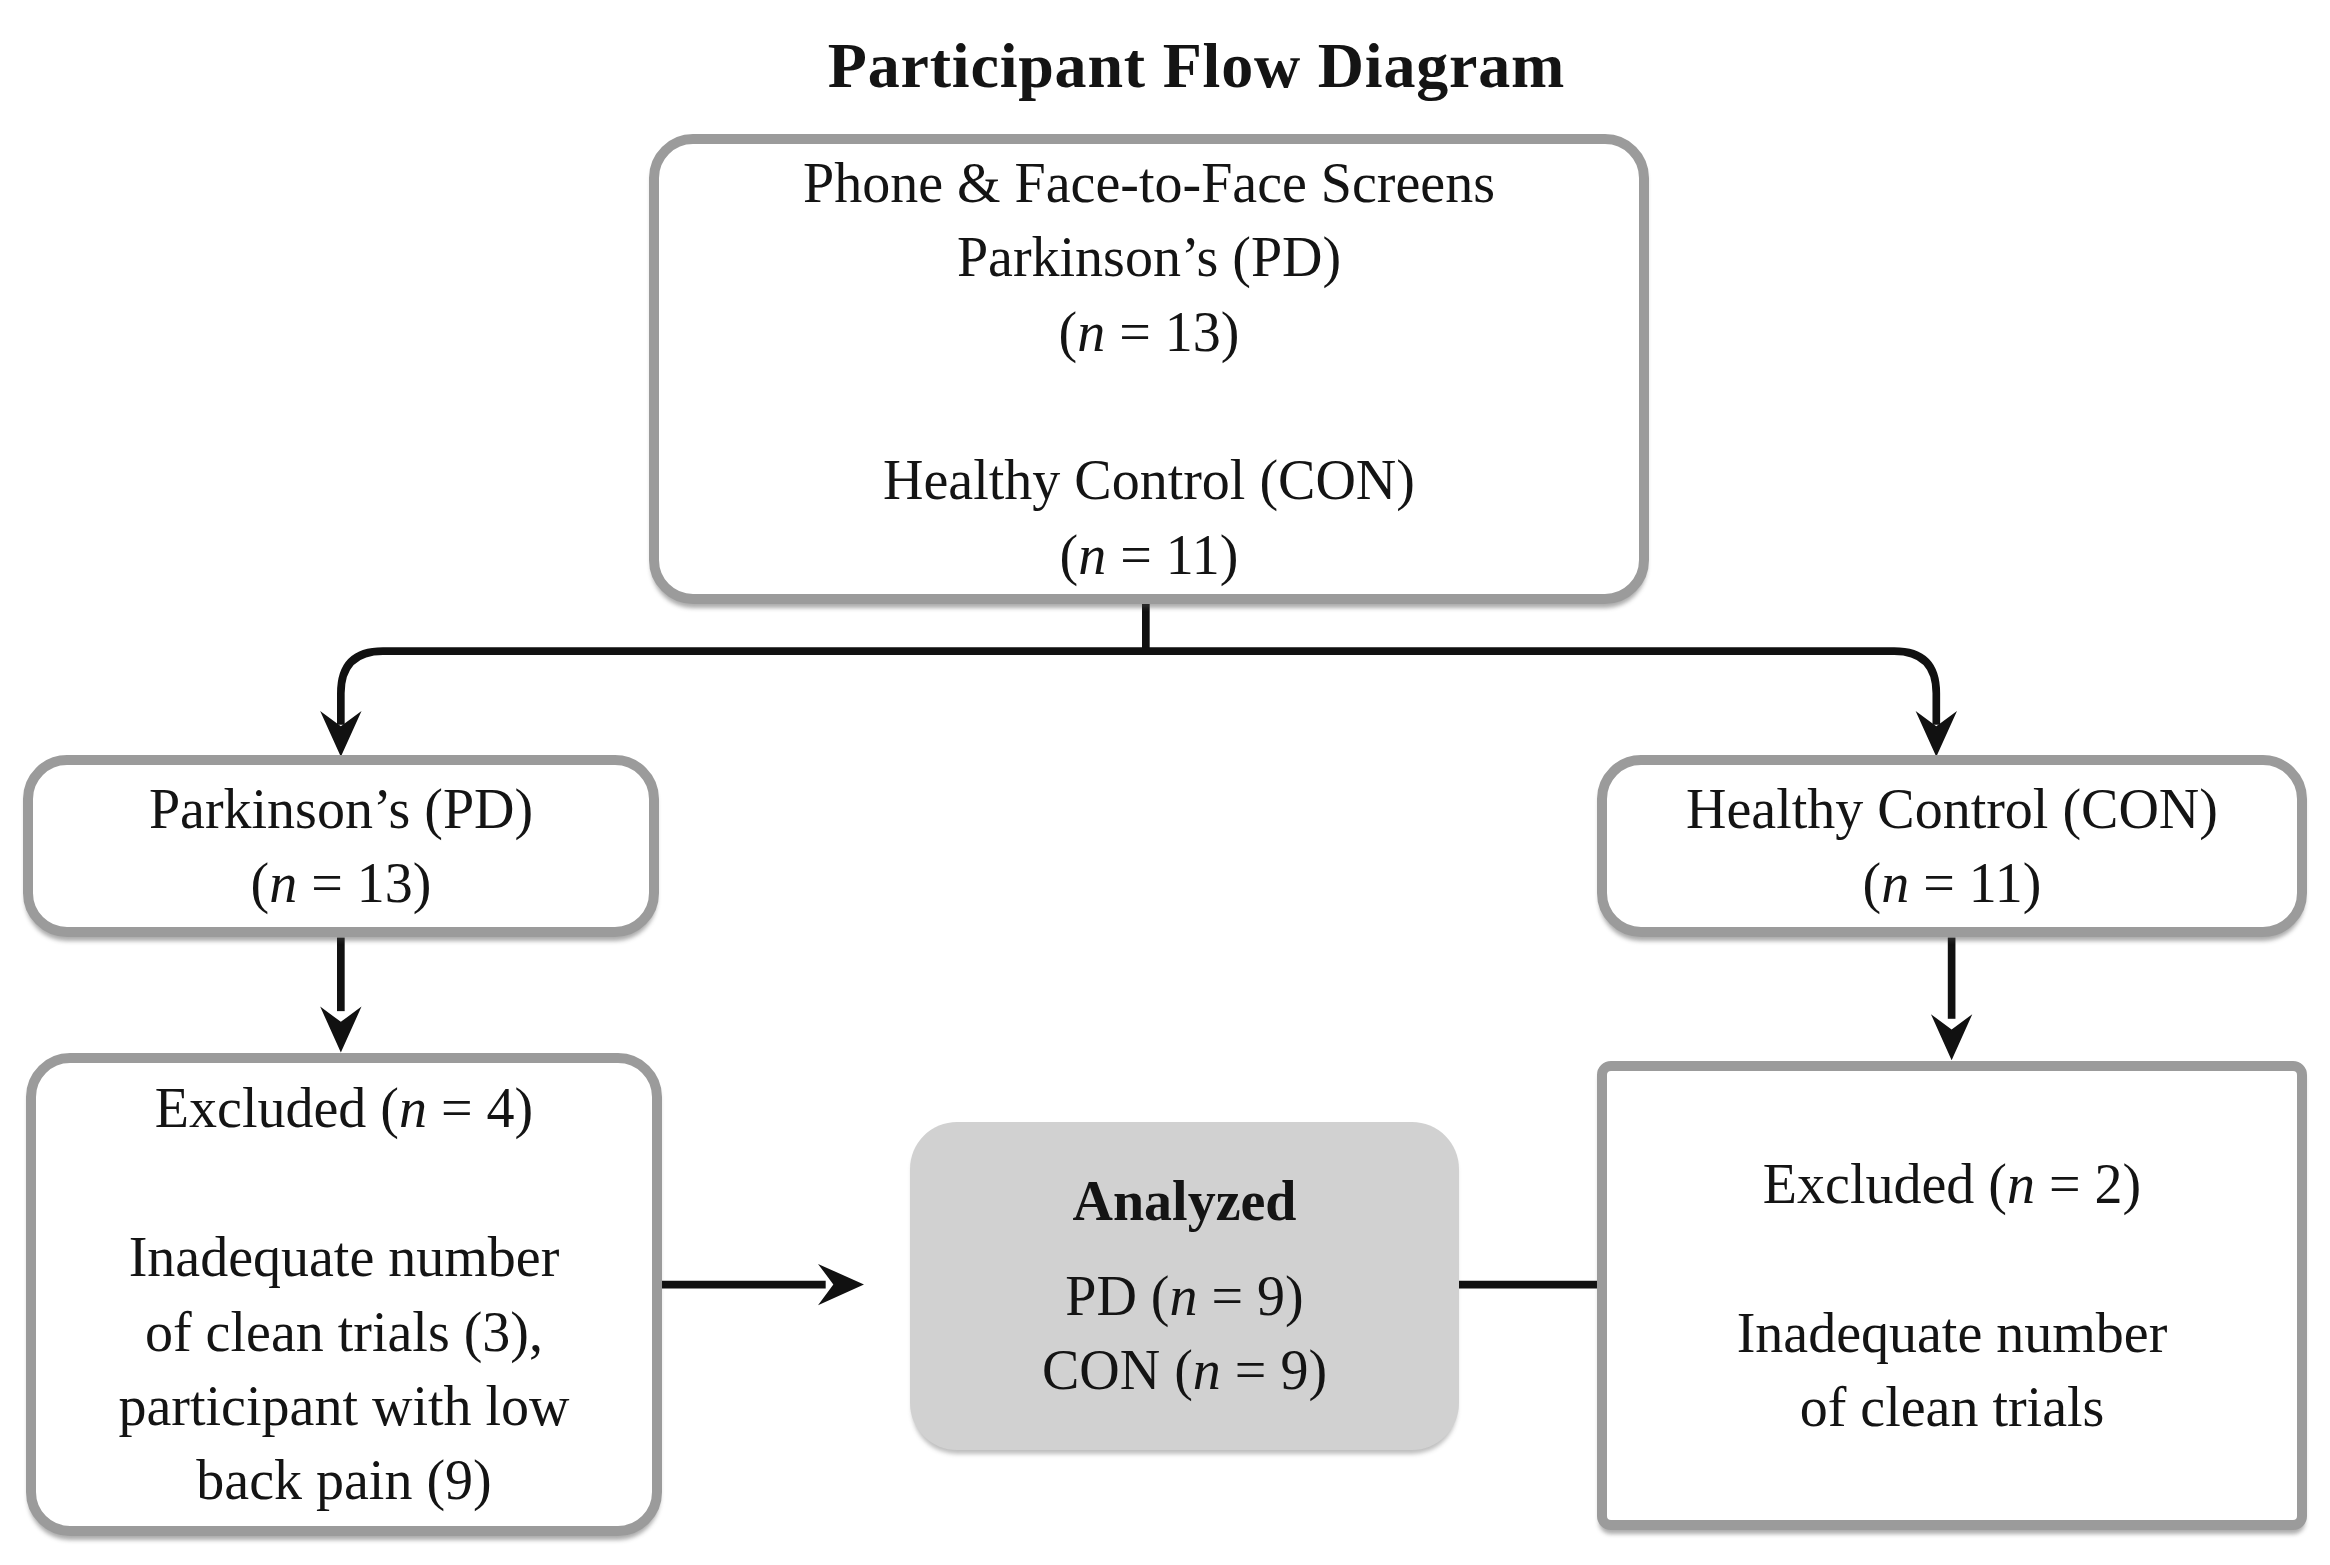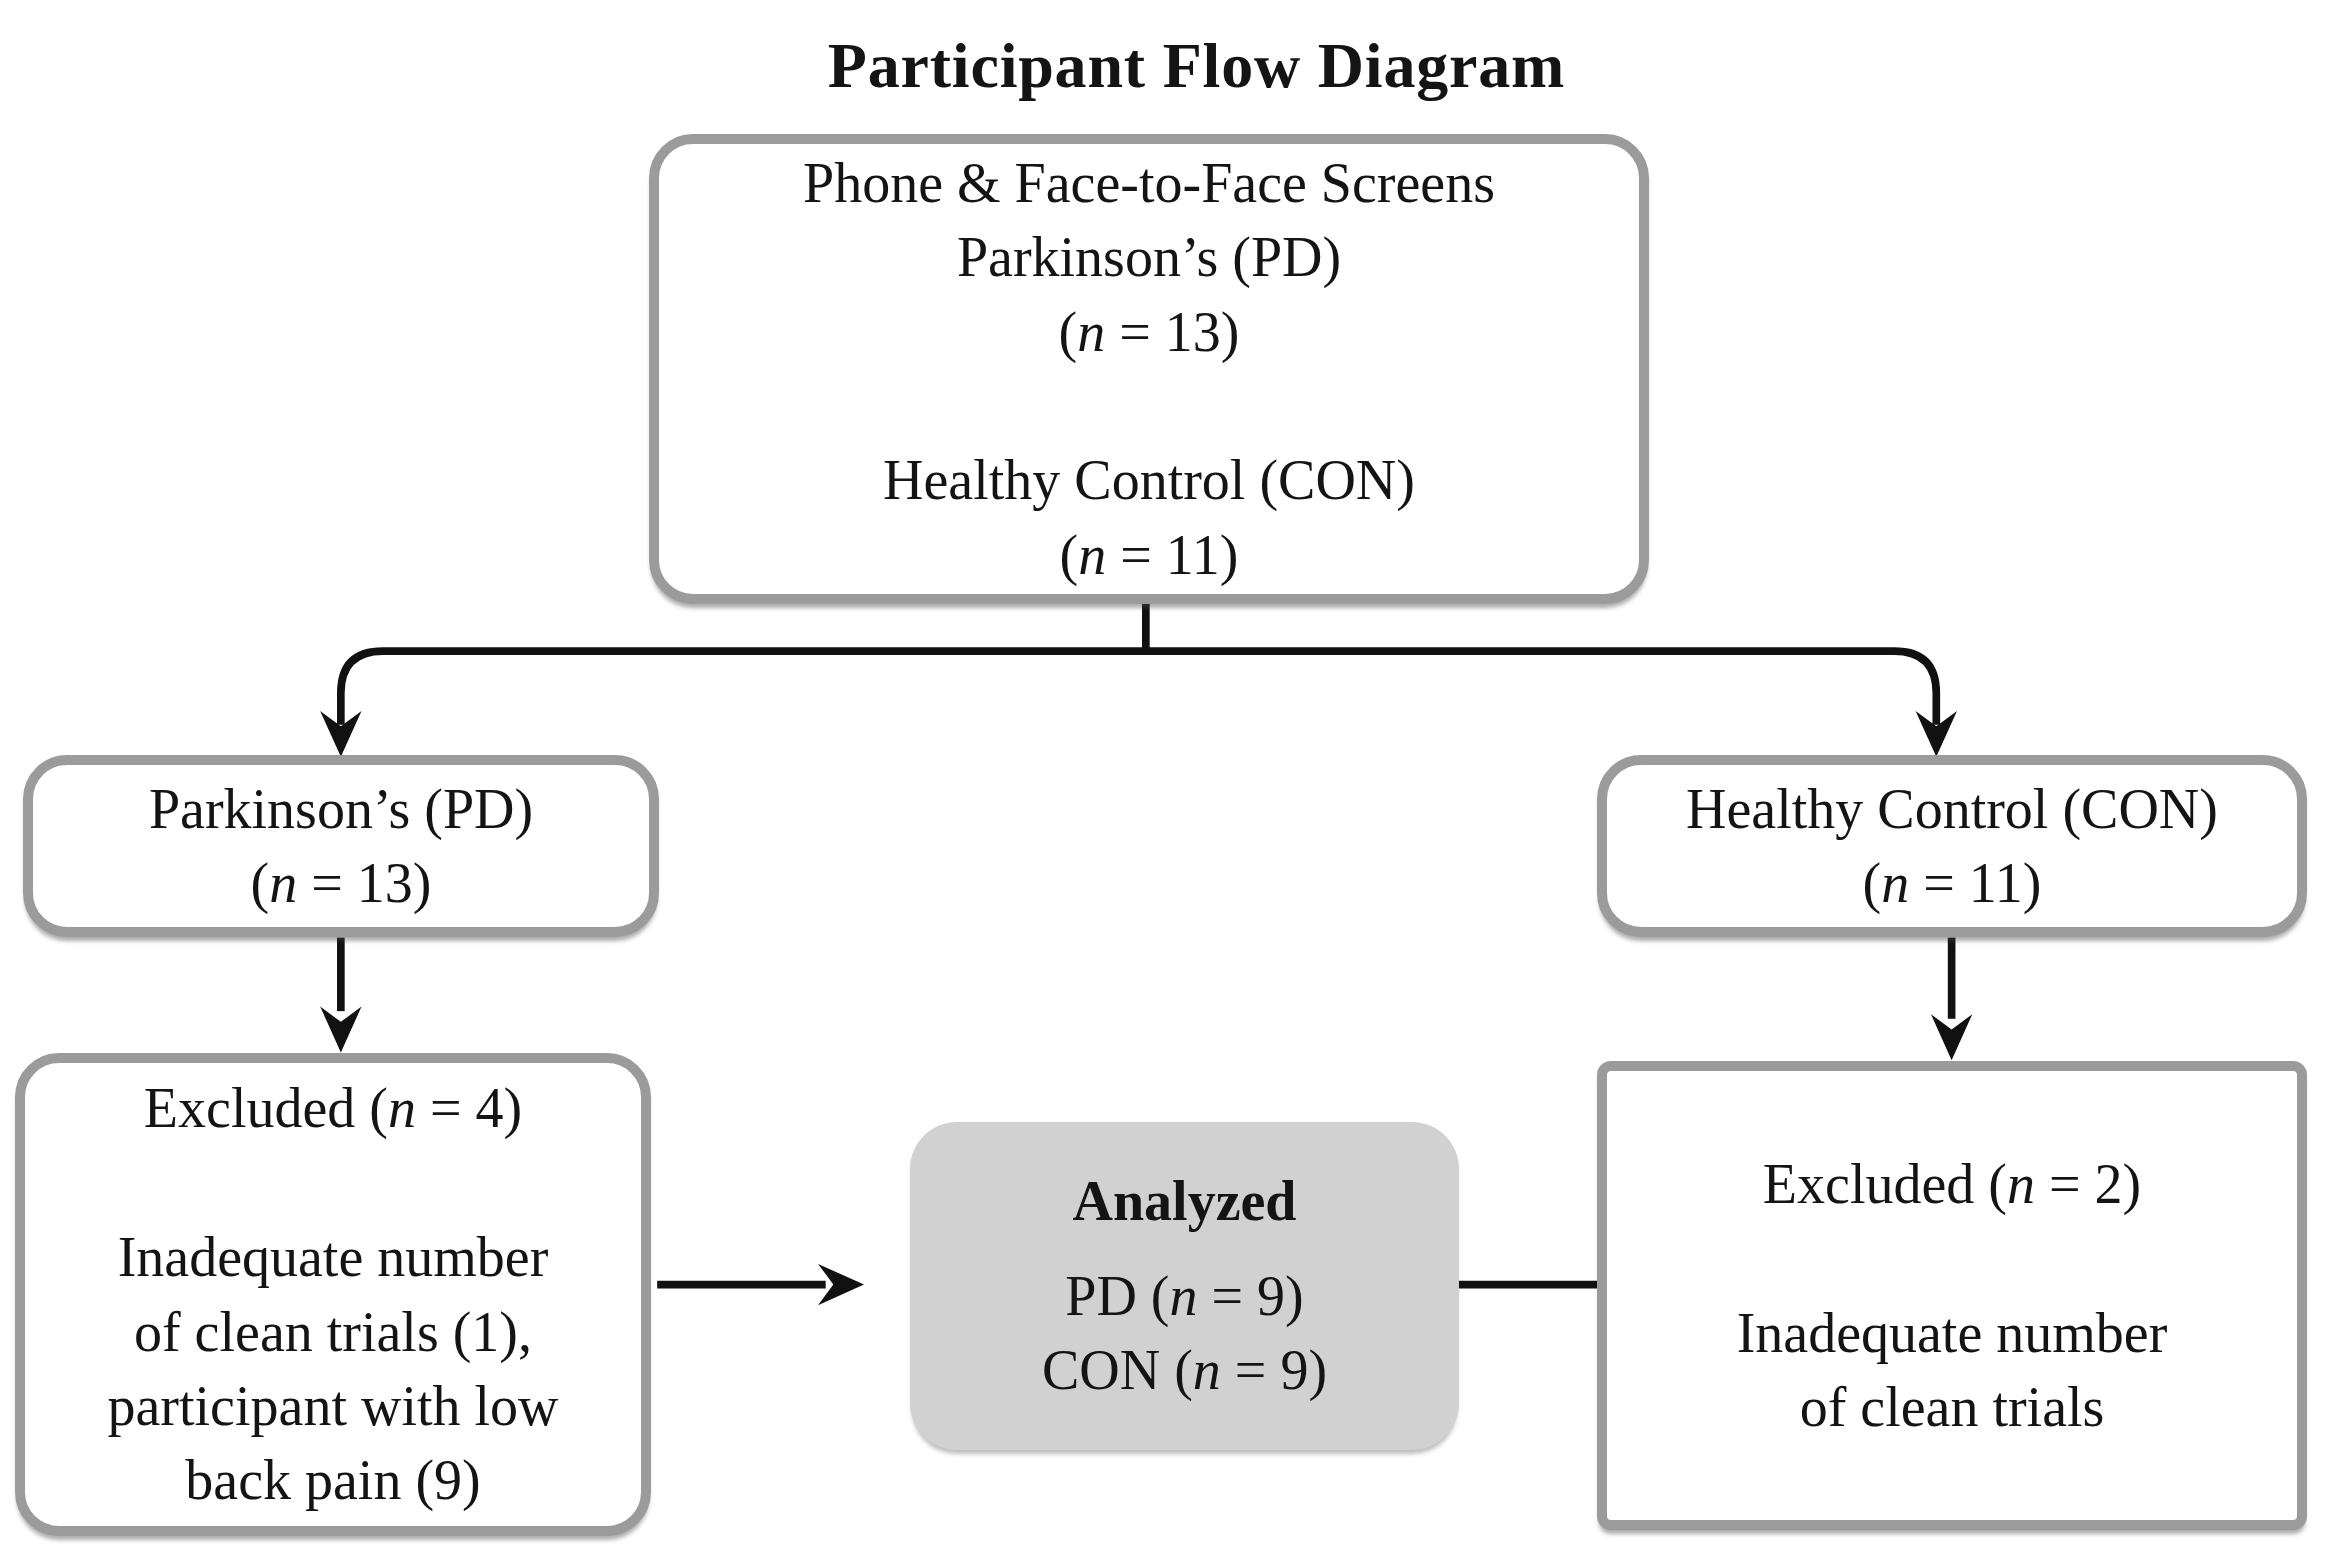--- a/index.html
+++ b/index.html
@@ -54,21 +54,21 @@
   }
   .bordered {
     background: #ffffff;
     border: 10px solid #9b9b9b;
     border-radius: 44px;
     box-shadow: 0 5.4px 4.6px -2.3px rgba(70,70,70,0.45);
   }
   .node-screening { left: 649px;  top: 134px;  width: 1000px; height: 470px; }
   .node-pd        { left: 23px;   top: 755px;  width: 636px;  height: 182px; }
   .node-con       { left: 1597px; top: 755px;  width: 710px;  height: 182px; }
-  .node-excl-pd   { left: 15px;   top: 1053px; width: 636px;  height: 483px; }
+  .node-excl-pd   { left: 26px;   top: 1053px; width: 636px;  height: 483px; }
   .node-excl-con  { left: 1597px; top: 1061px; width: 710px;  height: 469px; border-radius: 14px; }
   .node-analyzed  {
     left: 864px; top: 1122px; width: 549px; height: 328px;
     background: #d1d1d1;
     border-radius: 47px;
     box-shadow: 0 5.4px 4.6px -2.3px rgba(70,70,70,0.35);
     margin-left: 46px;
   }
   .node-analyzed .line:first-child { margin-bottom: 20px; }
   .line { white-space: pre; }
@@ -119,21 +119,21 @@
 
   <div class="node bordered node-con">
       <div class="line"><span>Healthy Control (CON)</span></div>
       <div class="line"><span>(</span><span class="seg-italic">n</span><span> = 11)</span></div>
     </div>
 
   <div class="node bordered node-excl-pd">
       <div class="line"><span>Excluded (</span><span class="seg-italic">n</span><span> = 4)</span></div>
       <div class="line"><span>&nbsp;</span></div>
       <div class="line"><span>Inadequate number</span></div>
-      <div class="line"><span>of clean trials (1),</span></div>
+      <div class="line"><span>of clean trials (3),</span></div>
       <div class="line"><span>participant with low</span></div>
       <div class="line"><span>back pain (9)</span></div>
     </div>
 
   <div class="node bordered node-excl-con">
       <div class="line"><span>Excluded (</span><span class="seg-italic">n</span><span> = 2)</span></div>
       <div class="line"><span>&nbsp;</span></div>
       <div class="line"><span>Inadequate number</span></div>
       <div class="line"><span>of clean trials</span></div>
     </div>

